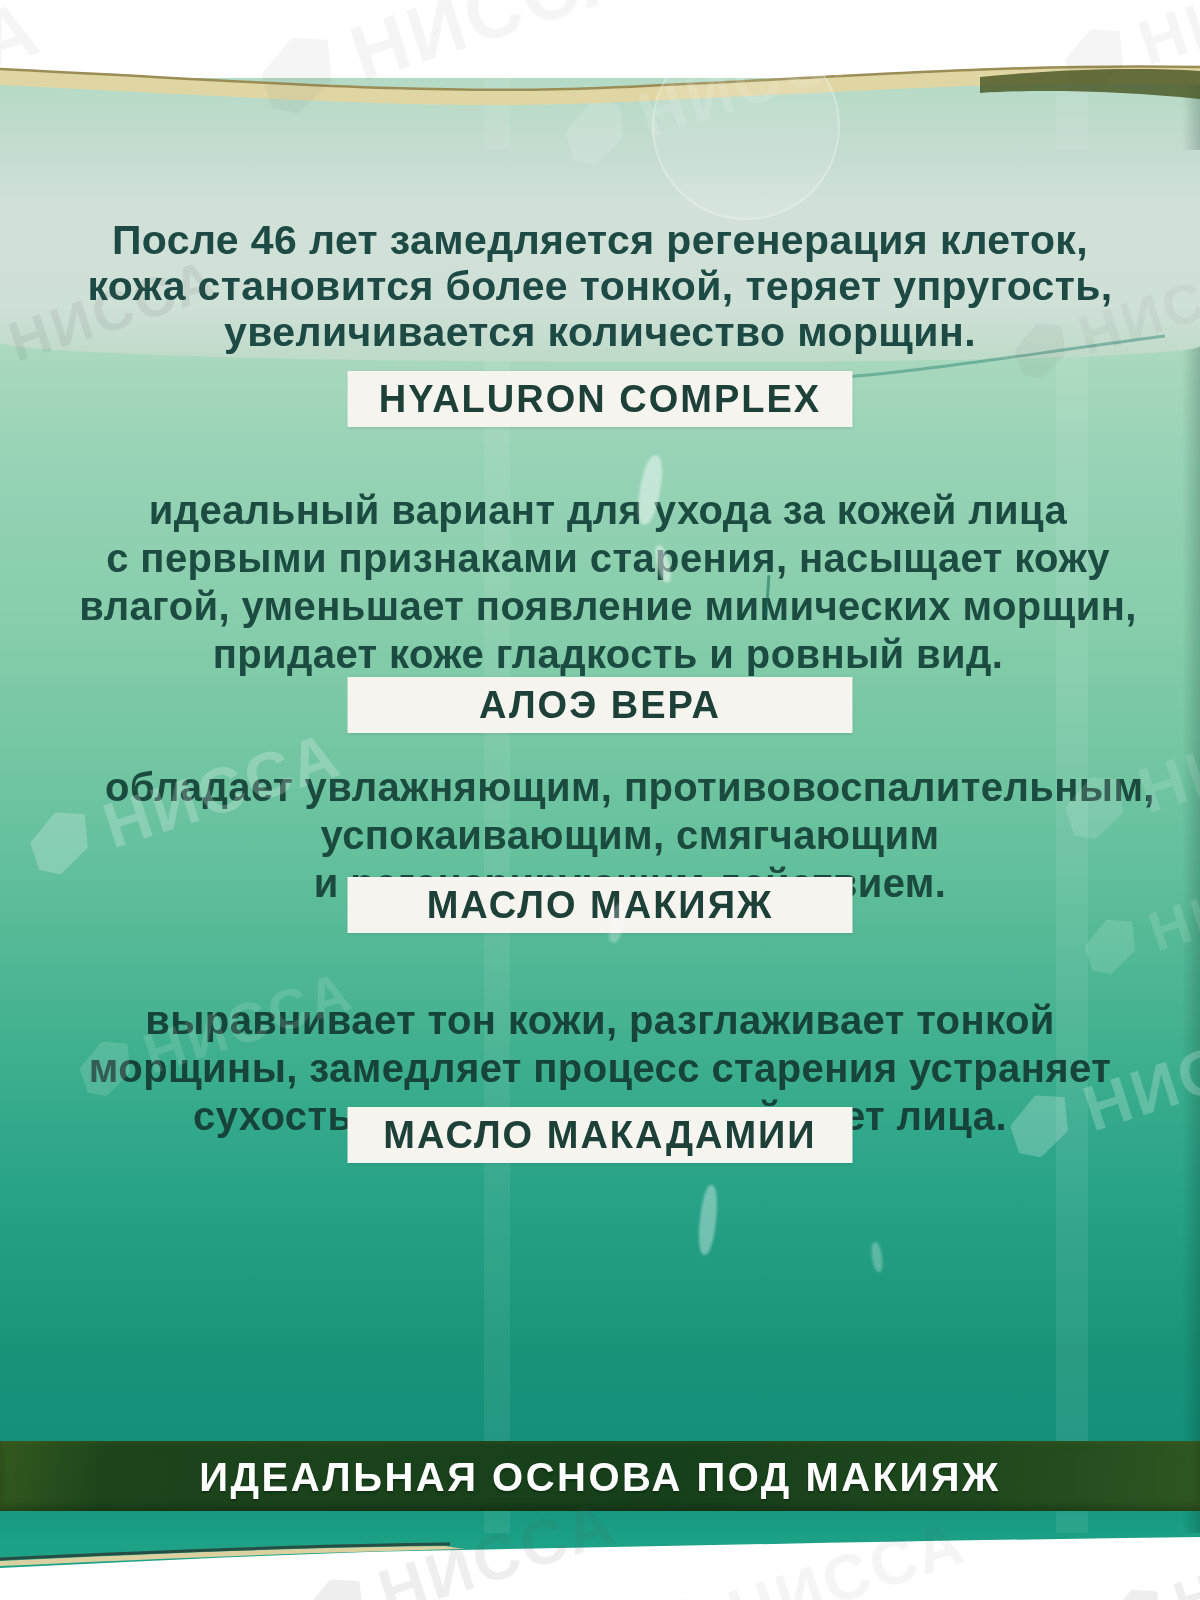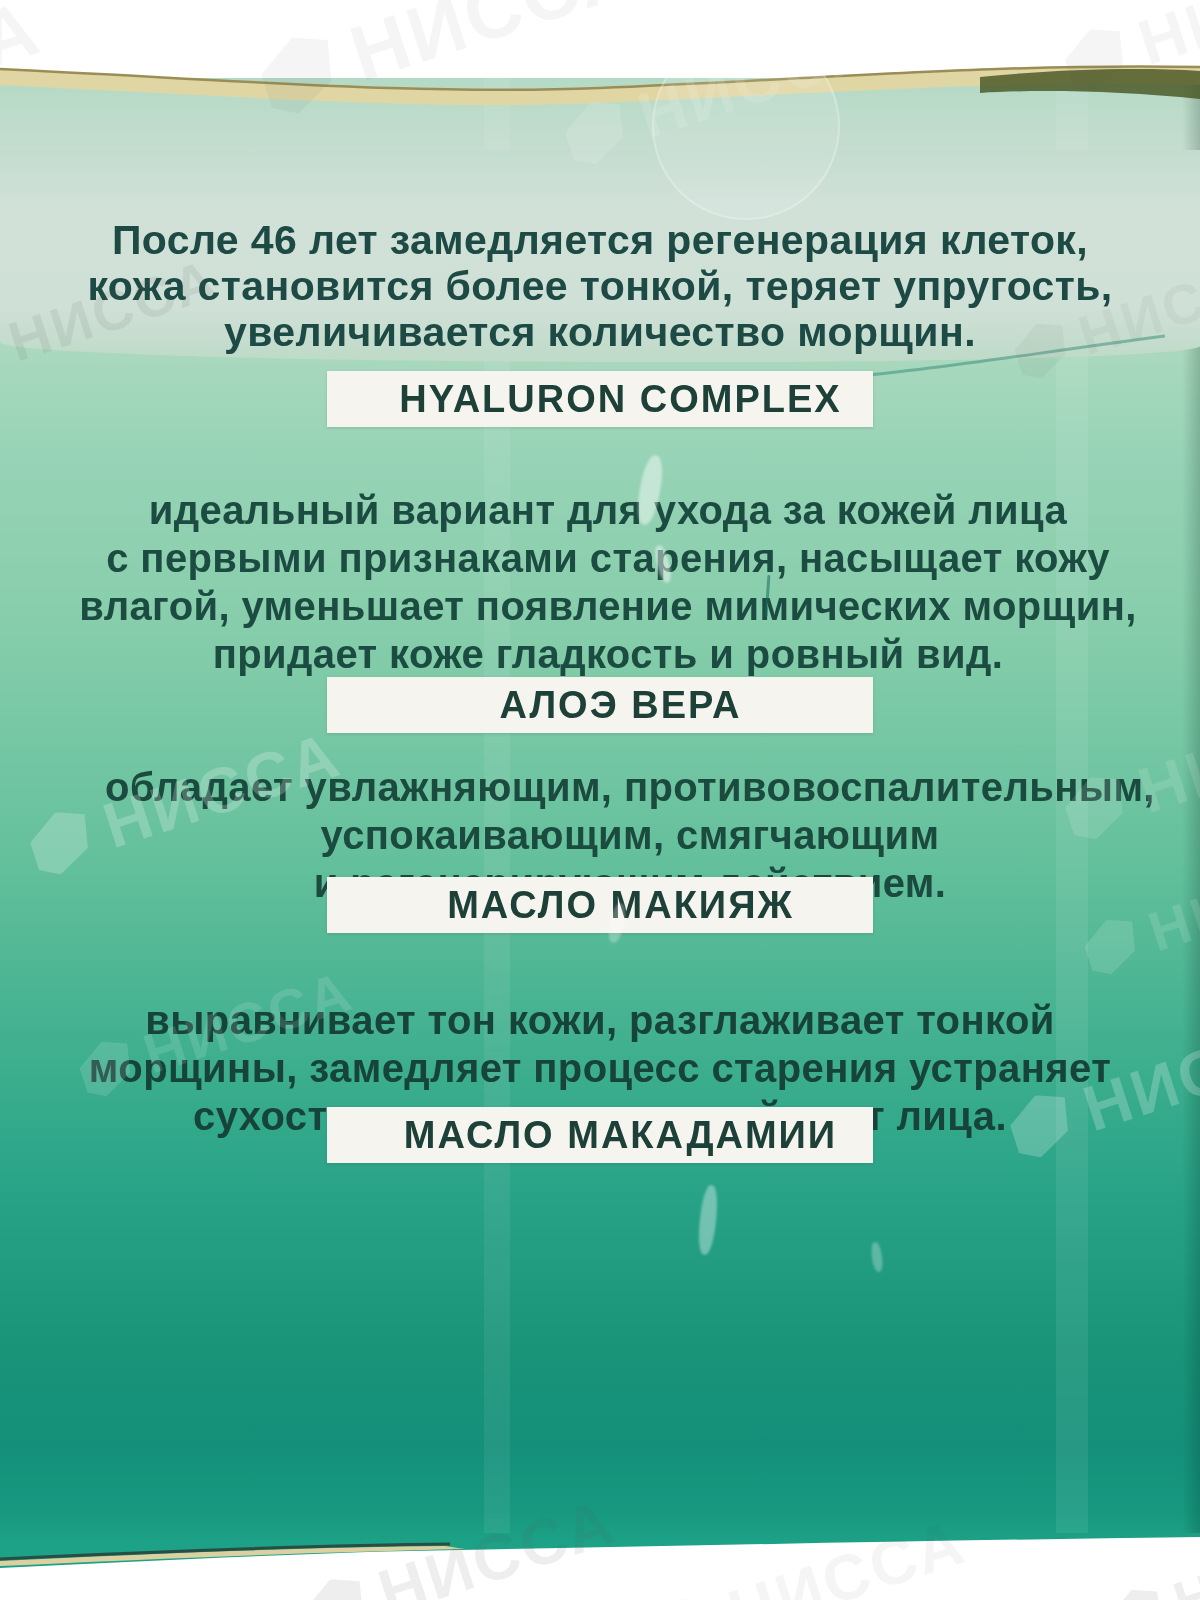--- a/index.html
+++ b/index.html
@@ -51,21 +51,20 @@
   .intro{top:176px;font-size:41px;line-height:46px;color:#1d4a44;}
   .p-hyaluron{top:446px;font-size:40px;line-height:48px;color:#1c4c41;padding-left:8px;}
   .p-aloe{top:723px;font-size:40px;line-height:48px;color:#1b4a3f;margin-left:30px;}
   .p-avocado{top:956px;font-size:40px;line-height:48px;color:#17443a;}
   .p-macadamia{top:1188px;font-size:40px;line-height:47px;color:#10382f;}
   .label{
     position:absolute;left:50%;transform:translateX(-50%);width:505px;height:56px;
     background:#f6f4ee;color:#1d4038;text-align:center;line-height:57px;
     font-size:38px;font-weight:700;letter-spacing:2px;
     box-shadow:0 1px 3px rgba(40,80,65,.18);
-    padding-left:41px;
   }
   .l-hyaluron{top:371px;}
   .l-aloe{top:645px;margin-top:32px;}
   .l-avocado{top:877px;}
   .l-macadamia{top:1107px;}
   
   .banner{
     position:absolute;left:0;top:1441px;width:1200px;height:70px;
     background:linear-gradient(100deg,#34591f 0%,#1d451c 9%,#16401b 55%,#1f481d 82%,#2f5722 100%);
     box-shadow:inset 0 -4px 8px rgba(0,0,0,.25), inset 0 3px 5px rgba(90,110,40,.25);
@@ -139,20 +138,23 @@
 успокаивающим, смягчающим
 и регенерирующим действием.</p>
 
   <div class="label l-avocado">МАСЛО МАКИЯЖ</div>
   <p class="para p-avocado">выравнивает тон кожи, разглаживает тонкой
 морщины, замедляет процесс старения устраняет
 сухость и придает здоровый цвет лица.</p>
 
   <div class="label l-macadamia">МАСЛО МАКАДАМИИ</div>
 
+  <div class="banner">
+    <div class="banner-text">ИДЕАЛЬНАЯ ОСНОВА ПОД МАКИЯЖ</div>
+  </div>
 
   <svg style="position:absolute;left:0;top:1528px;" width="1200" height="72" viewBox="0 0 1200 72">
     <path d="M0,40 C150,33 320,24 460,22 C720,17 960,12 1200,9 L1200,72 L0,72 Z" fill="#ffffff"></path>
     <path d="M0,33 C150,26 310,19 445,18 L465,21 C320,24 150,31 0,38 Z" fill="#dbd0a0"></path>
     <path d="M0,31 C150,24 310,17 450,16" fill="none" stroke="#2b3a33" stroke-width="3" opacity="0.8"></path>
   </svg>
 
   <div class="scuff s1"></div>
   <div class="scuff s2"></div>
   <div class="scuff s3"></div>

